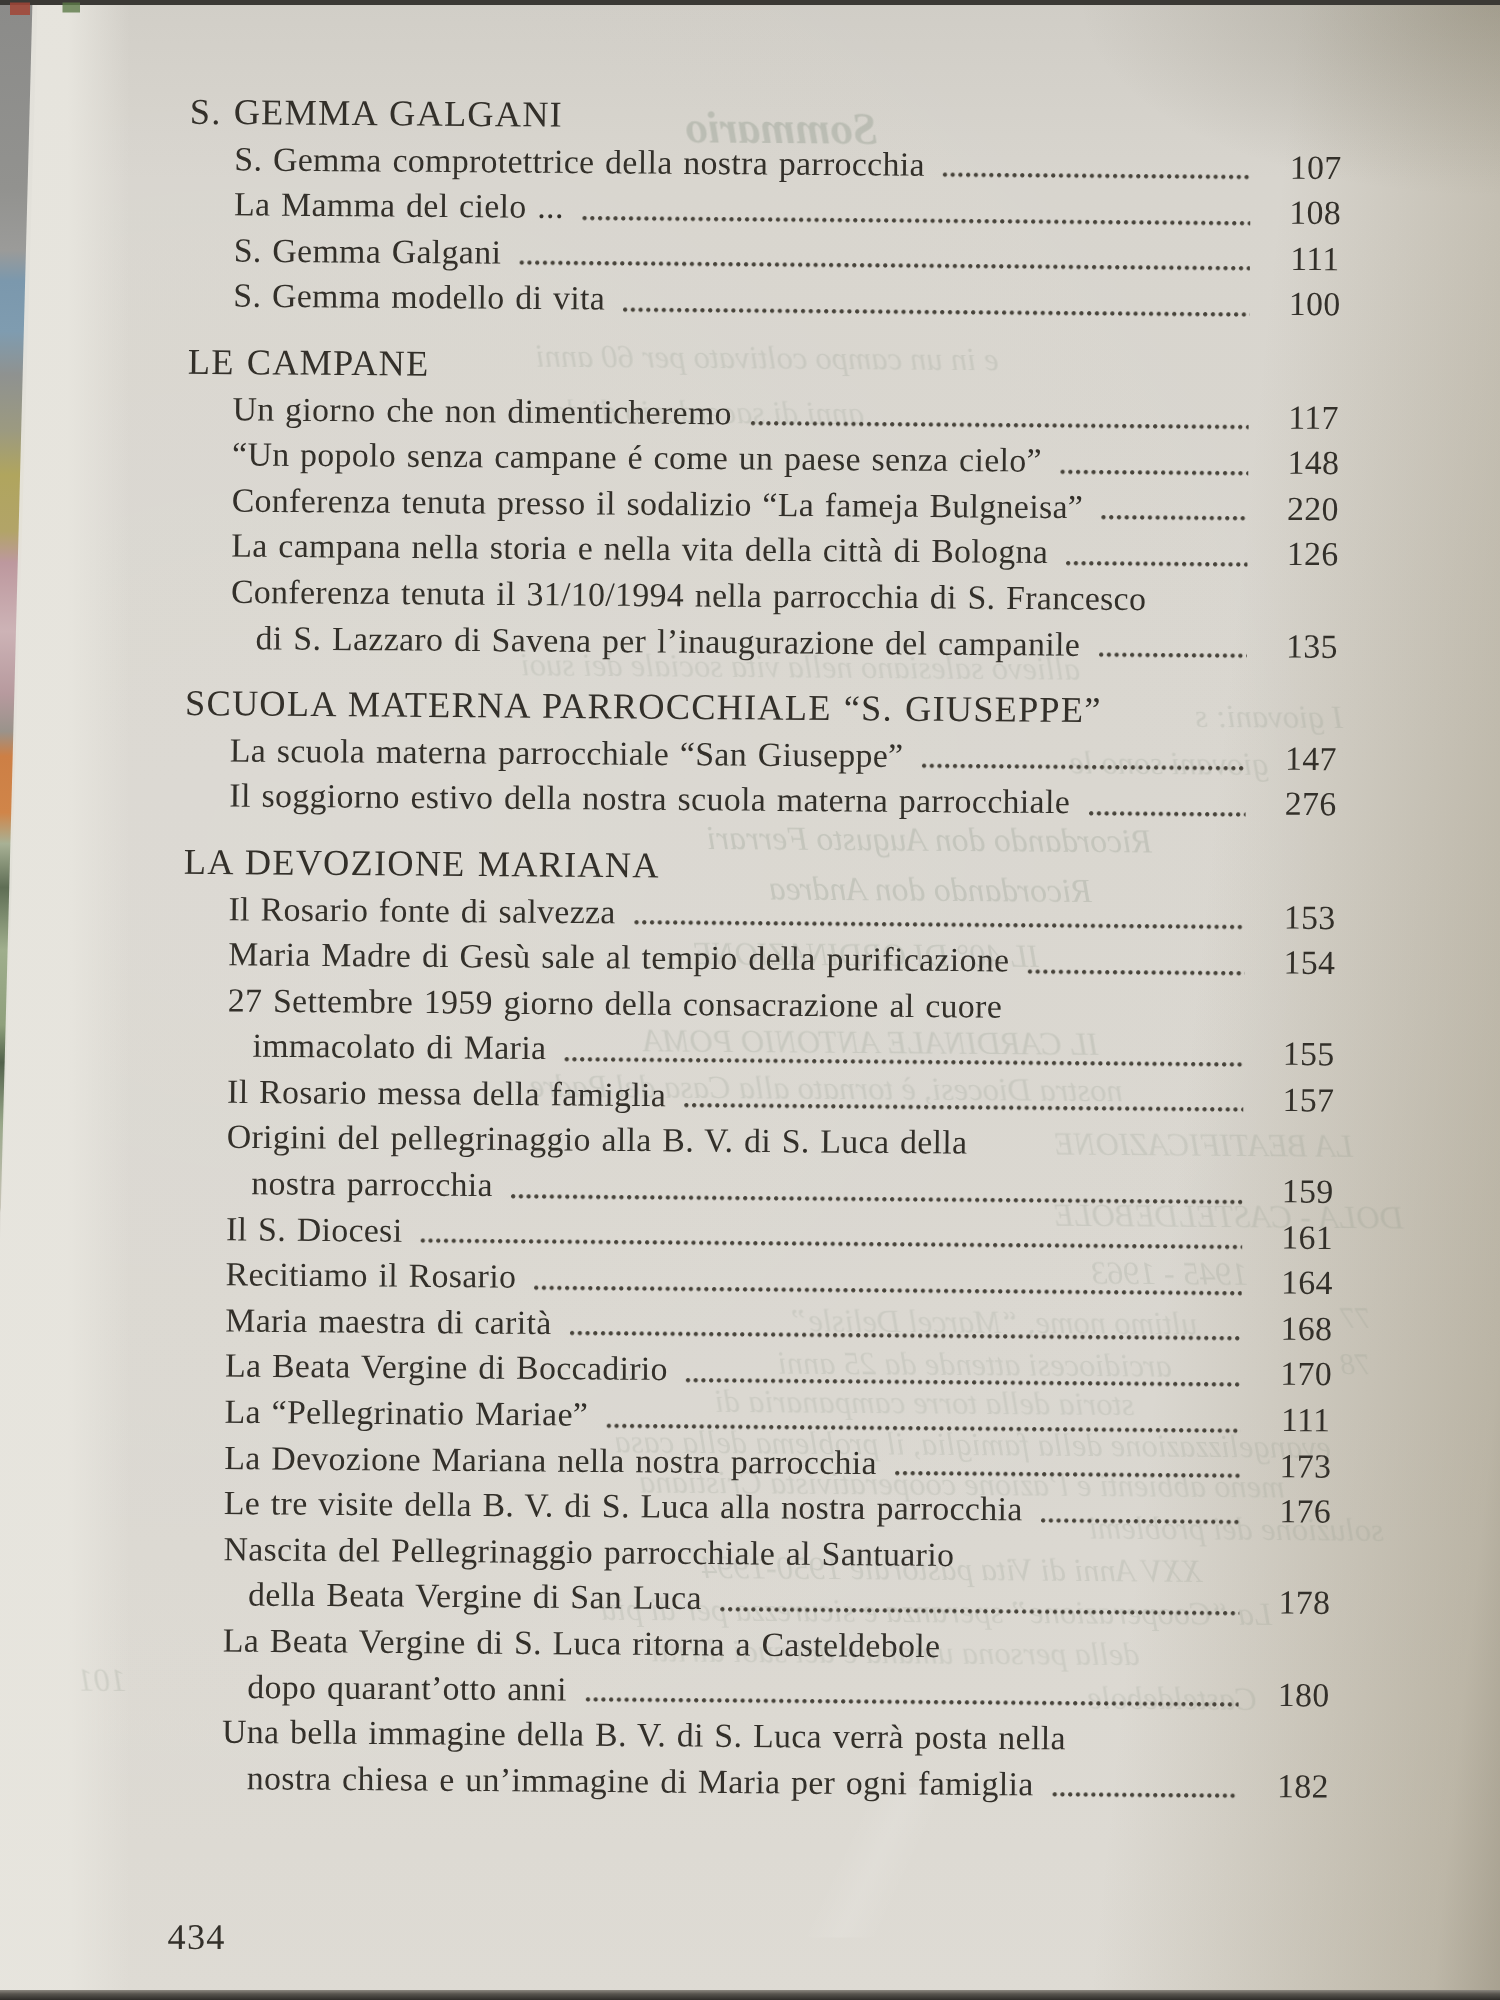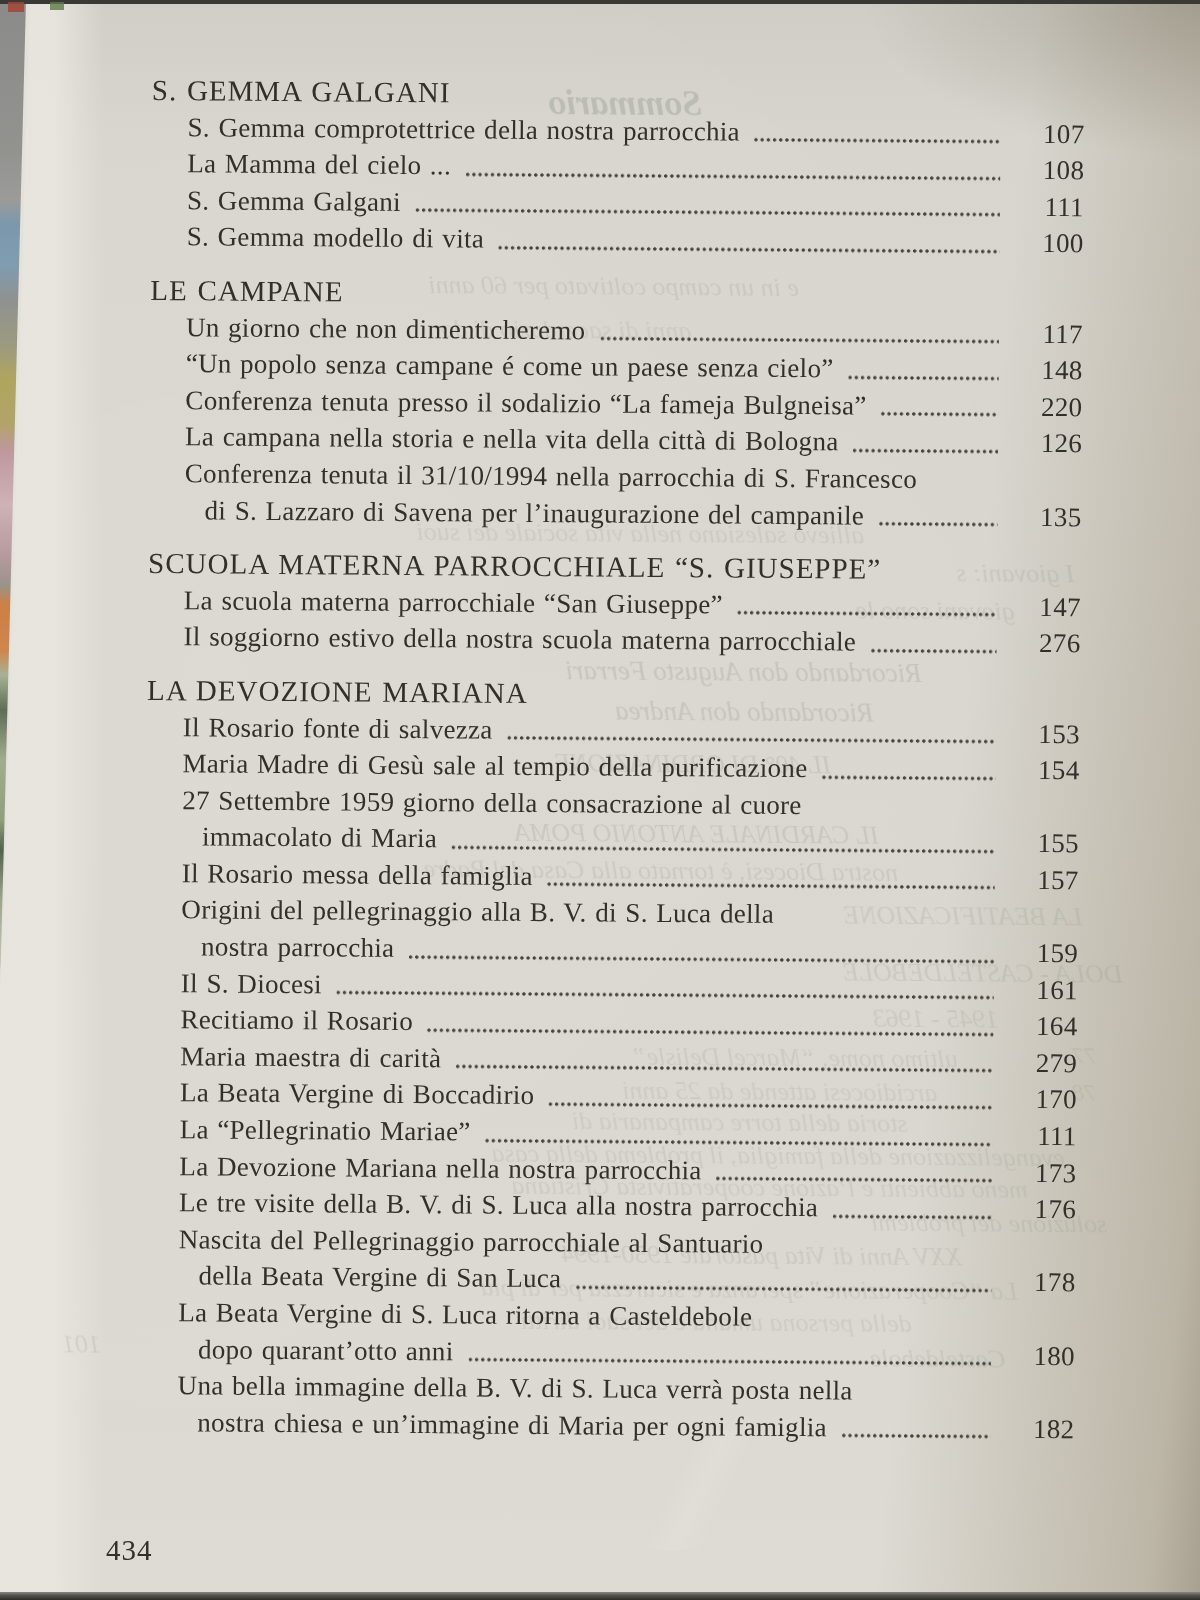--- a/index.html
+++ b/index.html
@@ -44,22 +44,22 @@
   .heading.first{margin-top:0;}
   .line{line-height:36.6px;white-space:nowrap;}
   .line.first{padding-left:36px;}
   .line.cont{padding-left:56px;}
   .row{display:flex;align-items:baseline;}
   .row .t{white-space:nowrap;}
   .leader{flex:1 1 auto;min-width:0;height:12px;align-self:flex-end;
     margin:0 20px 5px 14px;
     background-image:radial-gradient(circle at 2.5px 7px,#47433a 1.35px,rgba(0,0,0,0) 2px);
     background-size:6.2px 12px;background-repeat:repeat-x;}
-  .pg{flex:0 0 64px;width:64px;text-align:right;}
-  .footer{position:absolute;left:106px;top:1534px;font-size:29px;color:#33302a;
+  .pg{flex:0 0 64px;width:64px;text-align:center;}
+  .footer{position:absolute;left:134px;top:1534px;font-size:29px;color:#33302a;
     letter-spacing:1px;}
 </style>
 </head>
 <body>
 
 <div class="photo">
   <div class="bg-strip"></div>
   <div class="fore-edge"></div>
   <div class="crease1"></div>
   <div class="ghost-layer" id="ghosts">
@@ -185,21 +185,21 @@
         <span class="pg">161</span>
       </div>
       <div class="line first row">
         <span class="t">Recitiamo il Rosario</span>
         <span class="leader"></span>
         <span class="pg">164</span>
       </div>
       <div class="line first row">
         <span class="t">Maria maestra di carità</span>
         <span class="leader"></span>
-        <span class="pg">279</span>
+        <span class="pg">168</span>
       </div>
       <div class="line first row">
         <span class="t">La Beata Vergine di Boccadirio</span>
         <span class="leader"></span>
         <span class="pg">170</span>
       </div>
       <div class="line first row">
         <span class="t">La “Pellegrinatio Mariae”</span>
         <span class="leader"></span>
         <span class="pg">111</span>

